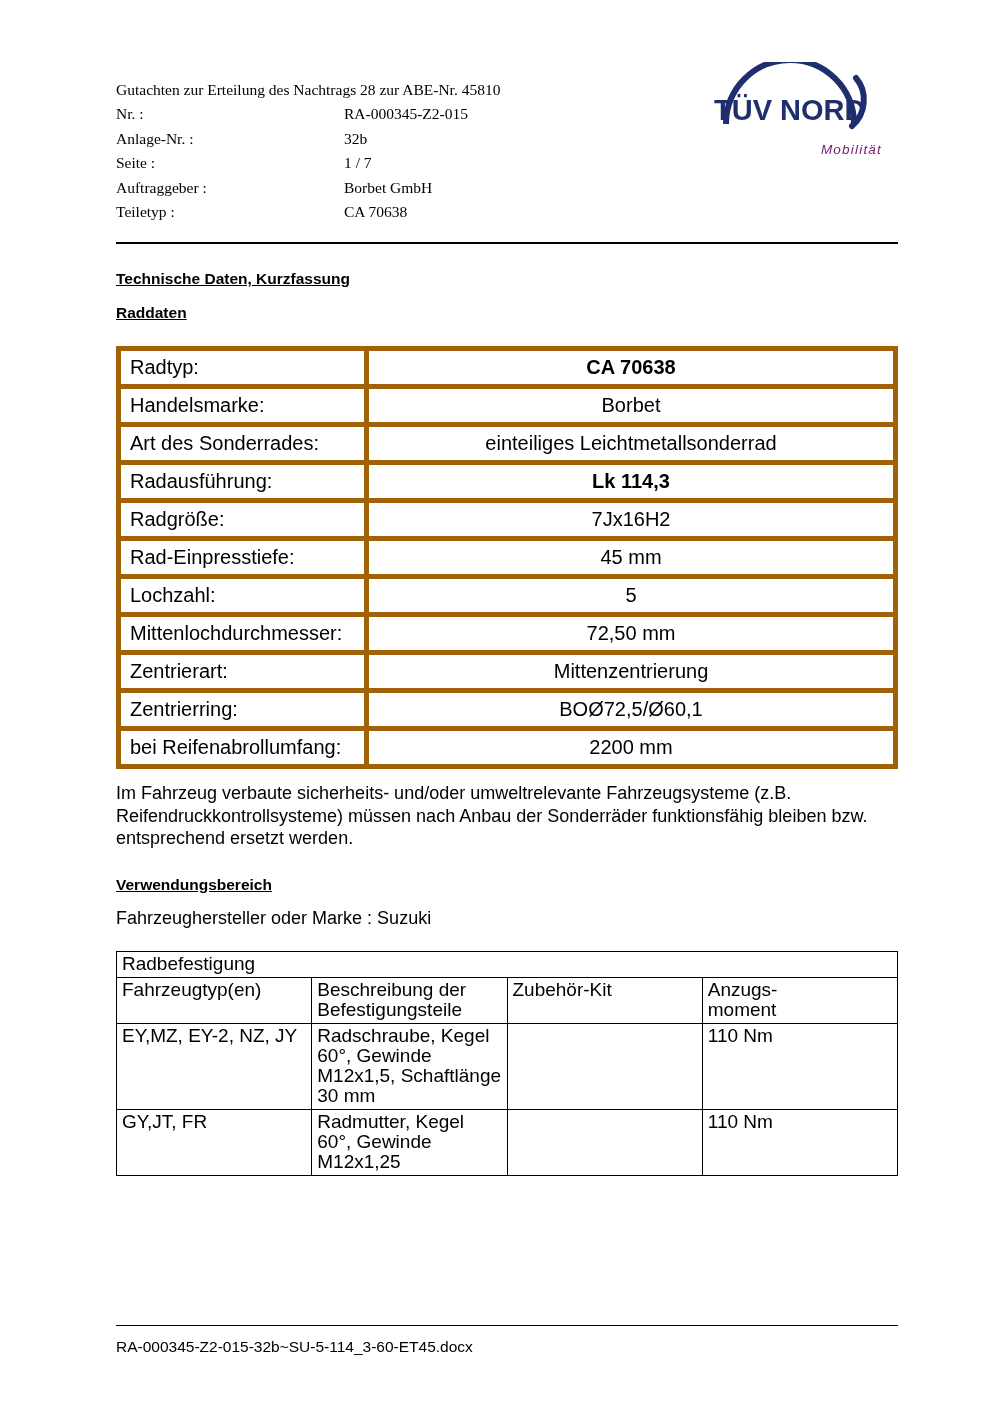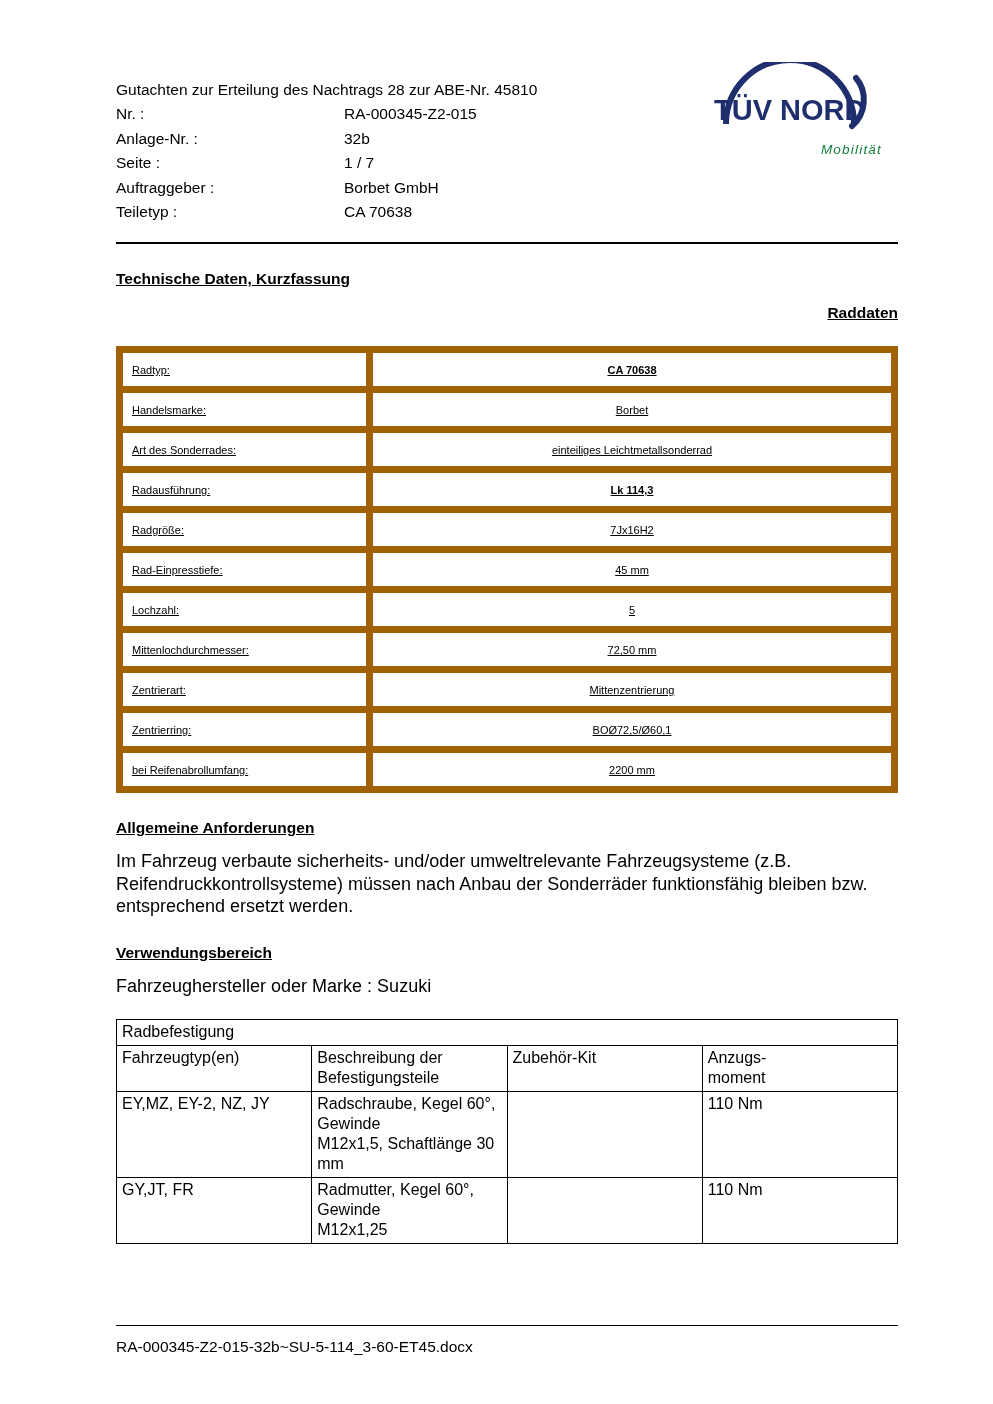--- a/index.html
+++ b/index.html
@@ -27,20 +27,21 @@
   }
 
   
   .header {
     position: relative;
     padding-top: 78px;
   }
   .header-lines {
     font-size: 15.5px;
     line-height: 24.4px;
+    font-family: Liberation Serif, serif;
   }
   .hdr-row {
     display: block;
     white-space: pre;
   }
   .hdr-label {
     display: inline-block;
     width: 228px;
   }
   .logo {
@@ -48,21 +49,21 @@
     right: 12px;
     top: 62px;
     width: 180px;
     text-align: center;
   }
   .logo-svg {
     display: block;
   }
   .logo-sub {
     font-size: 13.5px;
-    color: #15803d;
+    color: #701a75;
     letter-spacing: 1.2px;
     text-align: right;
     padding-right: 4px;
     margin-top: 2px;
     font-style: italic;
   }
   .rule {
     border: none;
     border-top: 2.5px solid #000;
     margin: 18px 0 0 0;
@@ -70,42 +71,40 @@
 
   
   h2.sec {
     font-size: 15.5px;
     font-weight: bold;
     text-decoration: underline;
     margin: 26px 0 0 0;
   }
   h2.sec.tight {
     margin-top: 16px;
-    text-align: right;
   }
   p.body {
     font-size: 18px;
     line-height: 22.5px;
     margin: 13px 0 0 0;
   }
 
   
   table.wheel {
     border-collapse: collapse;
     margin-top: 24px;
     width: 782px;
     table-layout: fixed;
   }
   table.wheel td {
-    border: 7px solid #a16207;
-    font-size: 11px;
+    border: 5px solid #a16207;
+    font-size: 20px;
     height: 33px;
     padding: 0 9px;
     vertical-align: middle;
-    text-decoration: underline;
   }
   table.wheel td.k {
     width: 225px;
     text-align: left;
   }
   table.wheel td.v {
     text-align: center;
   }
   table.wheel td.v.b {
     font-weight: bold;
@@ -113,21 +112,21 @@
 
   
   table.fix {
     border-collapse: collapse;
     margin-top: 22px;
     width: 782px;
     table-layout: fixed;
   }
   table.fix td {
     border: 1px solid #000;
-    font-size: 16px;
+    font-size: 19px;
     line-height: 20px;
     padding: 2px 5px 3px 5px;
     vertical-align: top;
   }
   td.c1 { width: 272px; }
   td.c2 { width: 328px; }
   td.c3 { width: 110px; }
   td.c4 { width: 72px; }
   td.full { width: auto; }
   .nowrap { white-space: pre-line; }
@@ -221,21 +220,20 @@
           <td class="k">Zentrierring:</td>
           <td class="v">BOØ72,5/Ø60,1</td>
         </tr>
         <tr>
           <td class="k">bei Reifenabrollumfang:</td>
           <td class="v">2200 mm</td>
         </tr>
       </tbody>
     </table>
 
-    <h2 class="sec">Allgemeine Anforderungen</h2>
     <p class="body">Im Fahrzeug verbaute sicherheits- und/oder umweltrelevante Fahrzeugsysteme (z.B. Reifendruckkontrollsysteme) müssen nach Anbau der Sonderräder funktionsfähig bleiben bzw. entsprechend ersetzt werden.</p>
 
     <h2 class="sec">Verwendungsbereich</h2>
     <p class="body">Fahrzeughersteller oder Marke   :  Suzuki</p>
 
     <table class="fix">
       <tbody>
         <tr>
           <td class="full" colspan="4">Radbefestigung</td>
         </tr>

